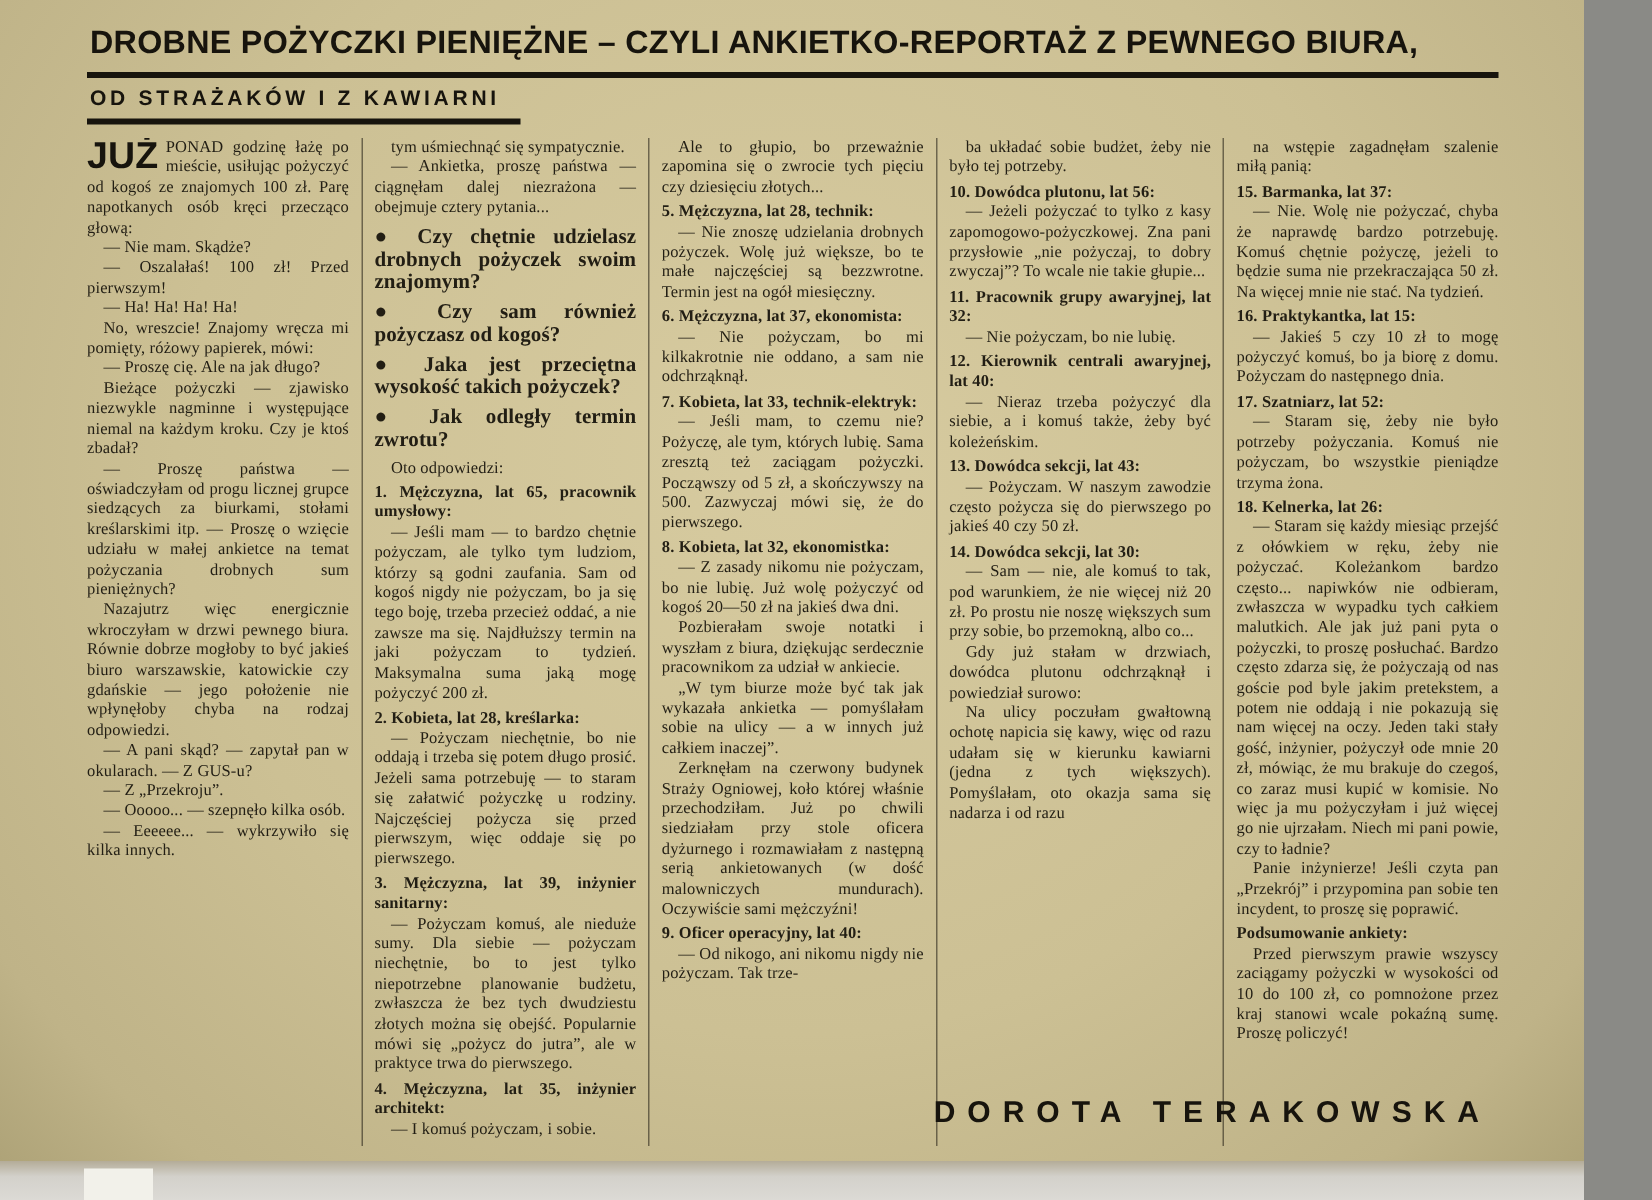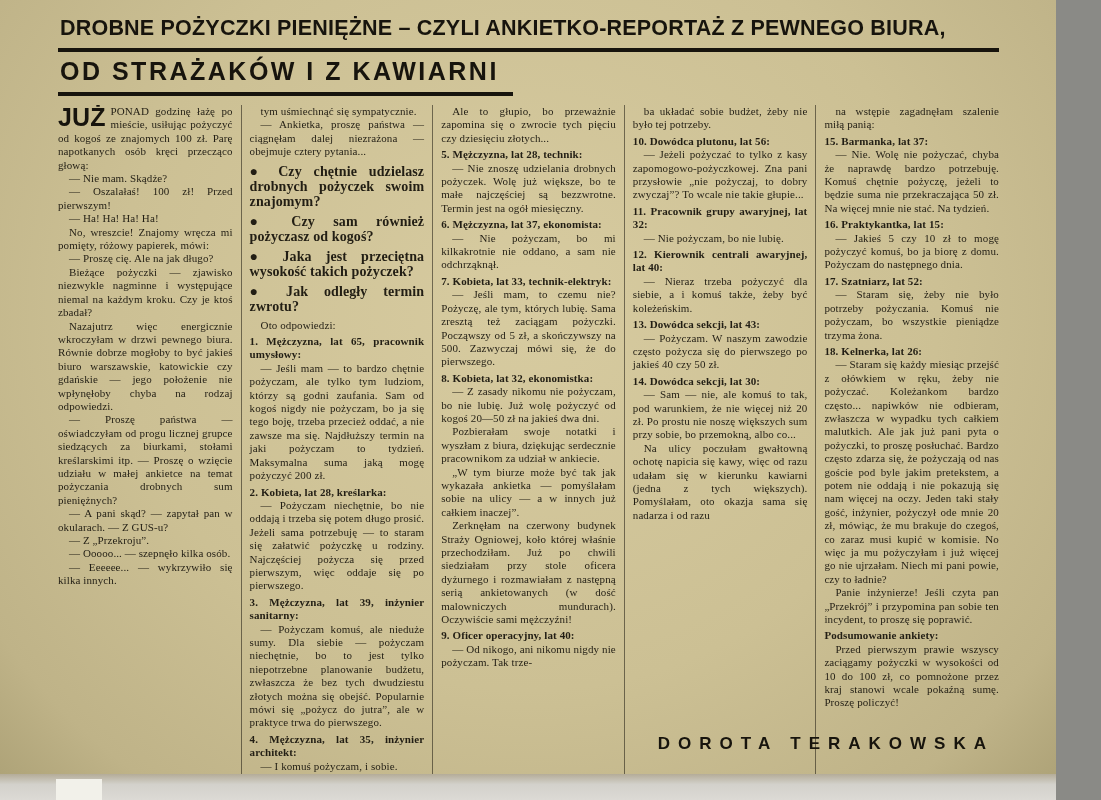--- a/index.html
+++ b/index.html
@@ -14,21 +14,21 @@
   .page { position: absolute; inset: 0; padding: 12px 57px 0 58px; }
 
   .masthead-line1 {
     font-family: "Liberation Sans", sans-serif; font-weight: 700;
     font-size: 21.5px; letter-spacing: 0.2px; white-space: nowrap;
     color: #17140d; padding: 4px 0 7px 2px; border-bottom: 4px solid #17140d;
   }
   .masthead-line2 { margin-top: 5px; }
   .masthead-line2 .inner {
     display: inline-block; font-family: "Liberation Sans", sans-serif; font-weight: 700;
-    font-size: 25px; letter-spacing: 2.5px; color: #17140d;
+    font-size: 14px; letter-spacing: 2.5px; color: #17140d;
     padding: 0 14px 6px 2px; border-bottom: 4px solid #17140d; white-space: nowrap;
   }
 
   .cols { display: flex; margin-top: 9px; height: 672px; overflow: hidden; }
   .col { flex: 1 1 0; padding: 0 8px; min-width: 0; }
   .col:first-child { padding-left: 0; }
   .col:last-child { padding-right: 0; }
   .col + .col { border-left: 1px solid rgba(28, 24, 14, 0.55); }
 
   .blk {
@@ -39,21 +39,21 @@
   .blk.bullet { font-weight: 700; text-indent: 0; font-size: 14px; line-height: 15px; margin: 5px 0; }
   .blk.lead { text-indent: 0; }
   .dropcap {
     float: left; font-family: "Liberation Sans", sans-serif; font-weight: 700;
     font-size: 25px; line-height: 23px; padding: 1px 5px 0 0; color: #17140d;
   }
 
   .byline {
     position: absolute; right: 62px; bottom: 46px;
     font-family: "Liberation Sans", sans-serif; font-weight: 700;
-    font-size: 17px; letter-spacing: 8px; white-space: nowrap; color: #17140d; margin-top: 20px;
+    font-size: 20px; letter-spacing: 8px; white-space: nowrap; color: #17140d; margin-top: 20px;
   }
 
   .scan-strip {
     position: absolute; left: 0; right: 0; bottom: 0; height: 26px;
     background: linear-gradient(#b4ac98, #d3d1cb 40%, #dcdad5);
   }
   .scan-box { position: absolute; left: 56px; bottom: 0; width: 46px; height: 21px; background: #f2f1ea; }
 </style>
 </head>
 <body>
@@ -71,22 +71,22 @@
     <main class="cols">
 
     <div class="col">
           <p class="blk lead"><span class="dropcap">JUŻ</span><span>PONAD godzinę łażę po mieście, usiłując pożyczyć od kogoś ze znajomych 100 zł. Parę napotkanych osób kręci przecząco głową:</span></p>
           <p class="blk p">— Nie mam. Skądże?</p>
           <p class="blk p">— Oszalałaś! 100 zł! Przed pierwszym!</p>
           <p class="blk p">— Ha! Ha! Ha! Ha!</p>
           <p class="blk p">No, wreszcie! Znajomy wręcza mi pomięty, różowy papierek, mówi:</p>
           <p class="blk p">— Proszę cię. Ale na jak długo?</p>
           <p class="blk p">Bieżące pożyczki — zjawisko niezwykle nagminne i występujące niemal na każdym kroku. Czy je ktoś zbadał?</p>
+          <p class="blk p">— Proszę państwa — oświadczyłam od progu licznej grupce siedzących za biurkami, stołami kreślarskimi itp. — Proszę o wzięcie udziału w małej ankietce na temat pożyczania drobnych sum pieniężnych?</p>
           <p class="blk p">Nazajutrz więc energicznie wkroczyłam w drzwi pewnego biura. Równie dobrze mogłoby to być jakieś biuro warszawskie, katowickie czy gdańskie — jego położenie nie wpłynęłoby chyba na rodzaj odpowiedzi.</p>
-          <p class="blk p">— Proszę państwa — oświadczyłam od progu licznej grupce siedzących za biurkami, stołami kreślarskimi itp. — Proszę o wzięcie udziału w małej ankietce na temat pożyczania drobnych sum pieniężnych?</p>
           <p class="blk p">— A pani skąd? — zapytał pan w okularach. — Z GUS-u?</p>
           <p class="blk p">— Z „Przekroju”.</p>
           <p class="blk p">— Ooooo... — szepnęło kilka osób.</p>
           <p class="blk p">— Eeeeee... — wykrzywiło się kilka innych.</p>
         </div>
         <div class="col">
           <p class="blk p">tym uśmiechnąć się sympatycznie.</p>
           <p class="blk p">— Ankietka, proszę państwa — ciągnęłam dalej niezrażona — obejmuje cztery pytania...</p>
           <p class="blk bullet">● Czy chętnie udzielasz drobnych pożyczek swoim znajomym?</p>
           <p class="blk bullet">● Czy sam również pożyczasz od kogoś?</p>
@@ -123,20 +123,21 @@
           <p class="blk h">10. Dowódca plutonu, lat 56:</p>
           <p class="blk p">— Jeżeli pożyczać to tylko z kasy zapomogowo-pożyczkowej. Zna pani przysłowie „nie pożyczaj, to dobry zwyczaj”? To wcale nie takie głupie...</p>
           <p class="blk h">11. Pracownik grupy awaryjnej, lat 32:</p>
           <p class="blk p">— Nie pożyczam, bo nie lubię.</p>
           <p class="blk h">12. Kierownik centrali awaryjnej, lat 40:</p>
           <p class="blk p">— Nieraz trzeba pożyczyć dla siebie, a i komuś także, żeby być koleżeńskim.</p>
           <p class="blk h">13. Dowódca sekcji, lat 43:</p>
           <p class="blk p">— Pożyczam. W naszym zawodzie często pożycza się do pierwszego po jakieś 40 czy 50 zł.</p>
           <p class="blk h">14. Dowódca sekcji, lat 30:</p>
           <p class="blk p">— Sam — nie, ale komuś to tak, pod warunkiem, że nie więcej niż 20 zł. Po prostu nie noszę większych sum przy sobie, bo przemokną, albo co...</p>
+          <p class="blk p">Gdy już stałam w drzwiach, dowódca plutonu odchrząknął i powiedział surowo:</p>
           <p class="blk p">Na ulicy poczułam gwałtowną ochotę napicia się kawy, więc od razu udałam się w kierunku kawiarni (jedna z tych większych). Pomyślałam, oto okazja sama się nadarza i od razu</p>
         </div>
         <div class="col">
           <p class="blk p">na wstępie zagadnęłam szalenie miłą panią:</p>
           <p class="blk h">15. Barmanka, lat 37:</p>
           <p class="blk p">— Nie. Wolę nie pożyczać, chyba że naprawdę bardzo potrzebuję. Komuś chętnie pożyczę, jeżeli to będzie suma nie przekraczająca 50 zł. Na więcej mnie nie stać. Na tydzień.</p>
           <p class="blk h">16. Praktykantka, lat 15:</p>
           <p class="blk p">— Jakieś 5 czy 10 zł to mogę pożyczyć komuś, bo ja biorę z domu. Pożyczam do następnego dnia.</p>
           <p class="blk h">17. Szatniarz, lat 52:</p>
           <p class="blk p">— Staram się, żeby nie było potrzeby pożyczania. Komuś nie pożyczam, bo wszystkie pieniądze trzyma żona.</p>

